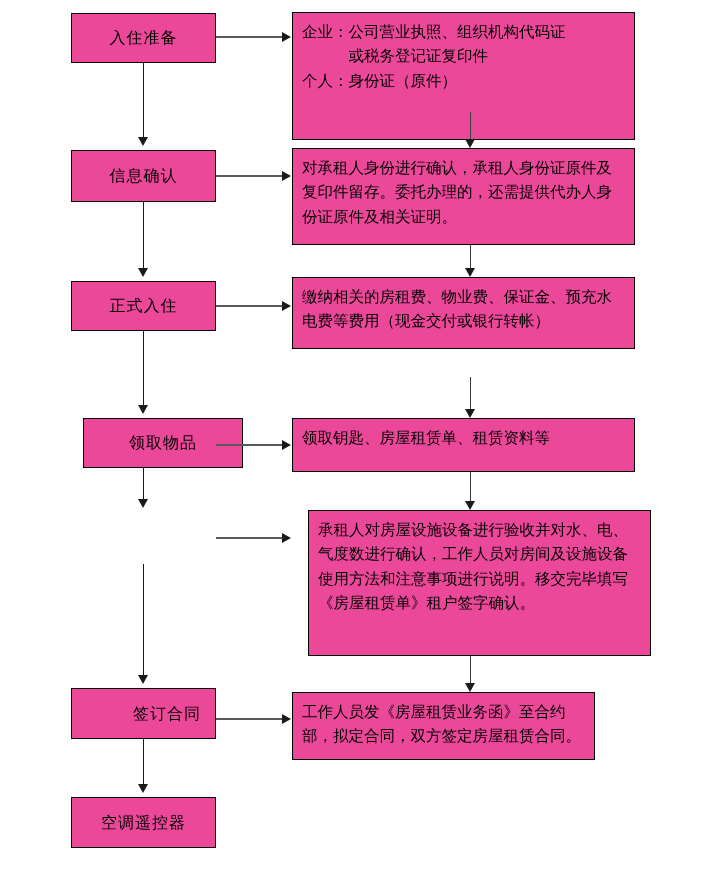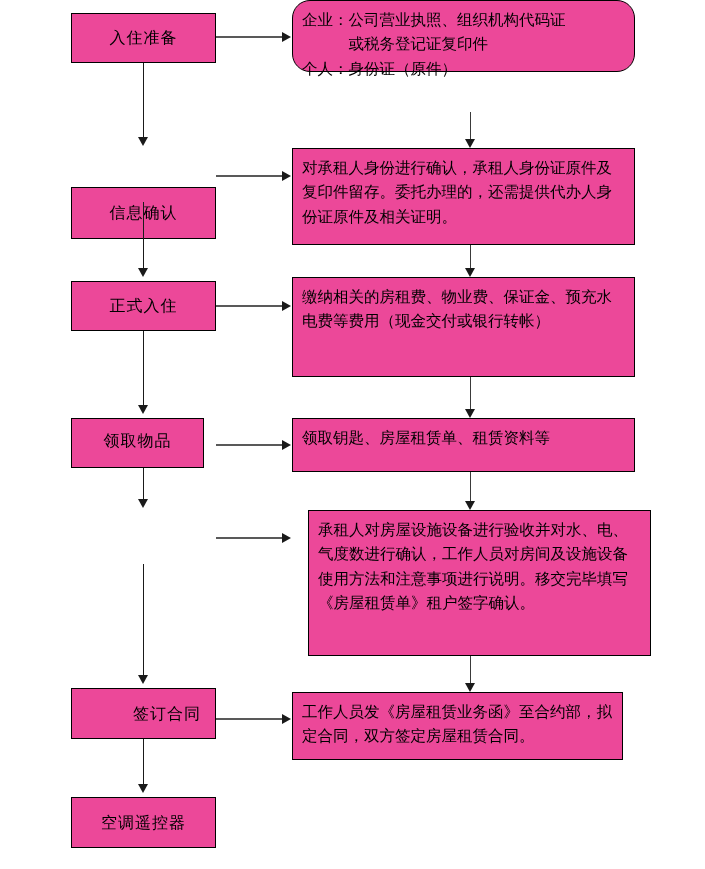--- a/index.html
+++ b/index.html
@@ -77,64 +77,64 @@
 </style>
 </head>
 <body>
 
 <div id="canvas">
 
   <div class="box step-box" style="left:71px; top:13px; width:145px; height:50px;">
     <span class="step-label">入住准备</span>
   </div>
 
-  <div class="box step-box" style="left:71px; top:150px; width:145px; height:52px;margin-top:37px;">
+  <div class="box step-box" style="left:71px; top:150px; width:145px; height:52px;">
     <span class="step-label">信息确认</span>
   </div>
 
   <div class="box step-box" style="left:71px; top:281px; width:145px; height:50px;">
     <span class="step-label">正式入住</span>
   </div>
 
-  <div class="box step-box" style="left:71px; top:418px; width:133px; height:50px;font-family:Liberation Mono, monospace;">
+  <div class="box step-box" style="left:83px; top:418px; width:160px; height:50px;">
     <span class="step-label">领取物品</span>
   </div>
 
 
   <div class="box step-box" style="left:71px; top:688px; width:145px; height:51px;padding-left:47px;">
     <span class="step-label">签订合同</span>
   </div>
 
   <div class="box step-box" style="left:71px; top:797px; width:145px; height:51px;">
     <span class="step-label">空调遥控器</span>
   </div>
 
-  <div class="box detail-box" style="left:292px; top:0; width:343px; height:72px;border-radius:18px;">
+  <div class="box detail-box" style="left:292px; top:12px; width:343px; height:128px;">
     <div class="detail-text">企业：公司营业执照、组织机构代码证
 　　　或税务登记证复印件
 个人：身份证（原件）</div>
   </div>
 
   <div class="box detail-box" style="left:292px; top:148px; width:343px; height:97px;">
     <div class="detail-text">对承租人身份进行确认，承租人身份证原件及复印件留存。委托办理的，还需提供代办人身份证原件及相关证明。</div>
   </div>
 
-  <div class="box detail-box" style="left:292px; top:277px; width:343px; height:100px;">
+  <div class="box detail-box" style="left:292px; top:277px; width:343px; height:72px;">
     <div class="detail-text">缴纳相关的房租费、物业费、保证金、预充水电费等费用（现金交付或银行转帐）</div>
   </div>
 
   <div class="box detail-box" style="left:292px; top:418px; width:343px; height:54px;">
     <div class="detail-text">领取钥匙、房屋租赁单、租赁资料等</div>
   </div>
 
   <div class="box detail-box" style="left:292px; top:510px; width:343px; height:146px;margin-left:16px;">
     <div class="detail-text">承租人对房屋设施设备进行验收并对水、电、气度数进行确认，工作人员对房间及设施设备使用方法和注意事项进行说明。移交完毕填写《房屋租赁单》租户签字确认。</div>
   </div>
 
-  <div class="box detail-box" style="left:292px; top:692px; width:331px; height:68px;">
+  <div class="box detail-box" style="left:292px; top:692px; width:303px; height:68px;">
     <div class="detail-text">工作人员发《房屋租赁业务函》至合约部，拟定合同，双方签定房屋租赁合同。</div>
   </div>
 
   <div class="v-line" style="left:143px; top:63px; height:74px;"></div>
   <div class="arrow-down" style="left:138px; top:137px;"></div>
 
   <div class="v-line" style="left:143px; top:202px; height:66px;"></div>
   <div class="arrow-down" style="left:138px; top:268px;"></div>
 
   <div class="v-line" style="left:143px; top:331px; height:74px;"></div>

